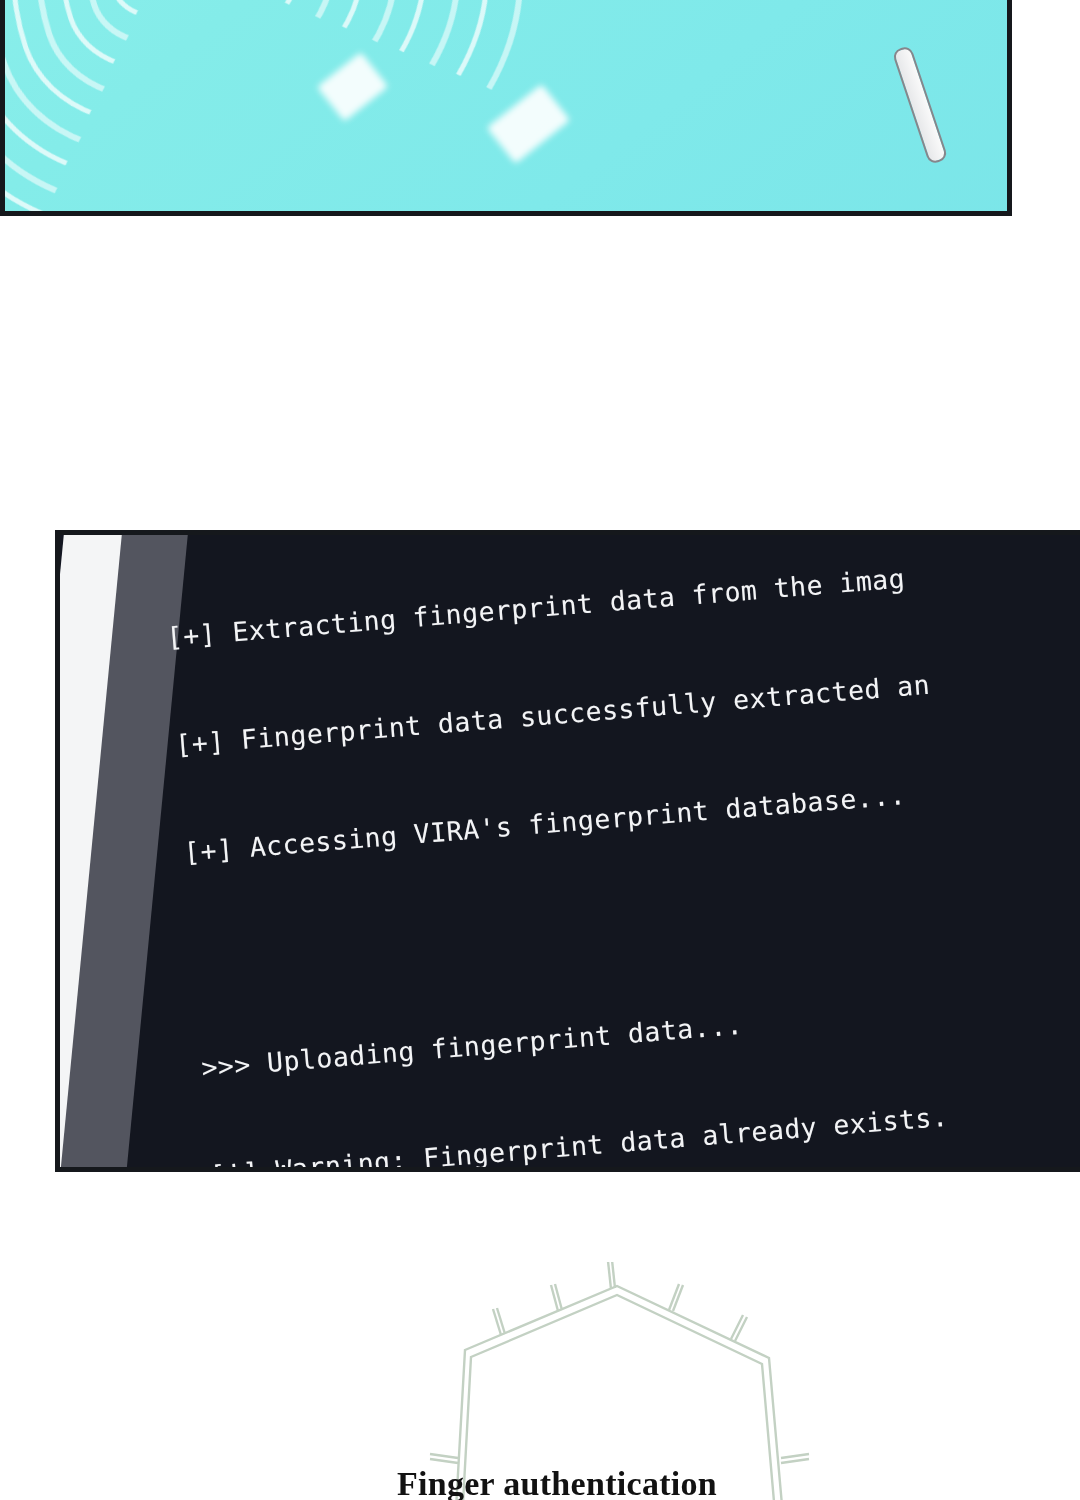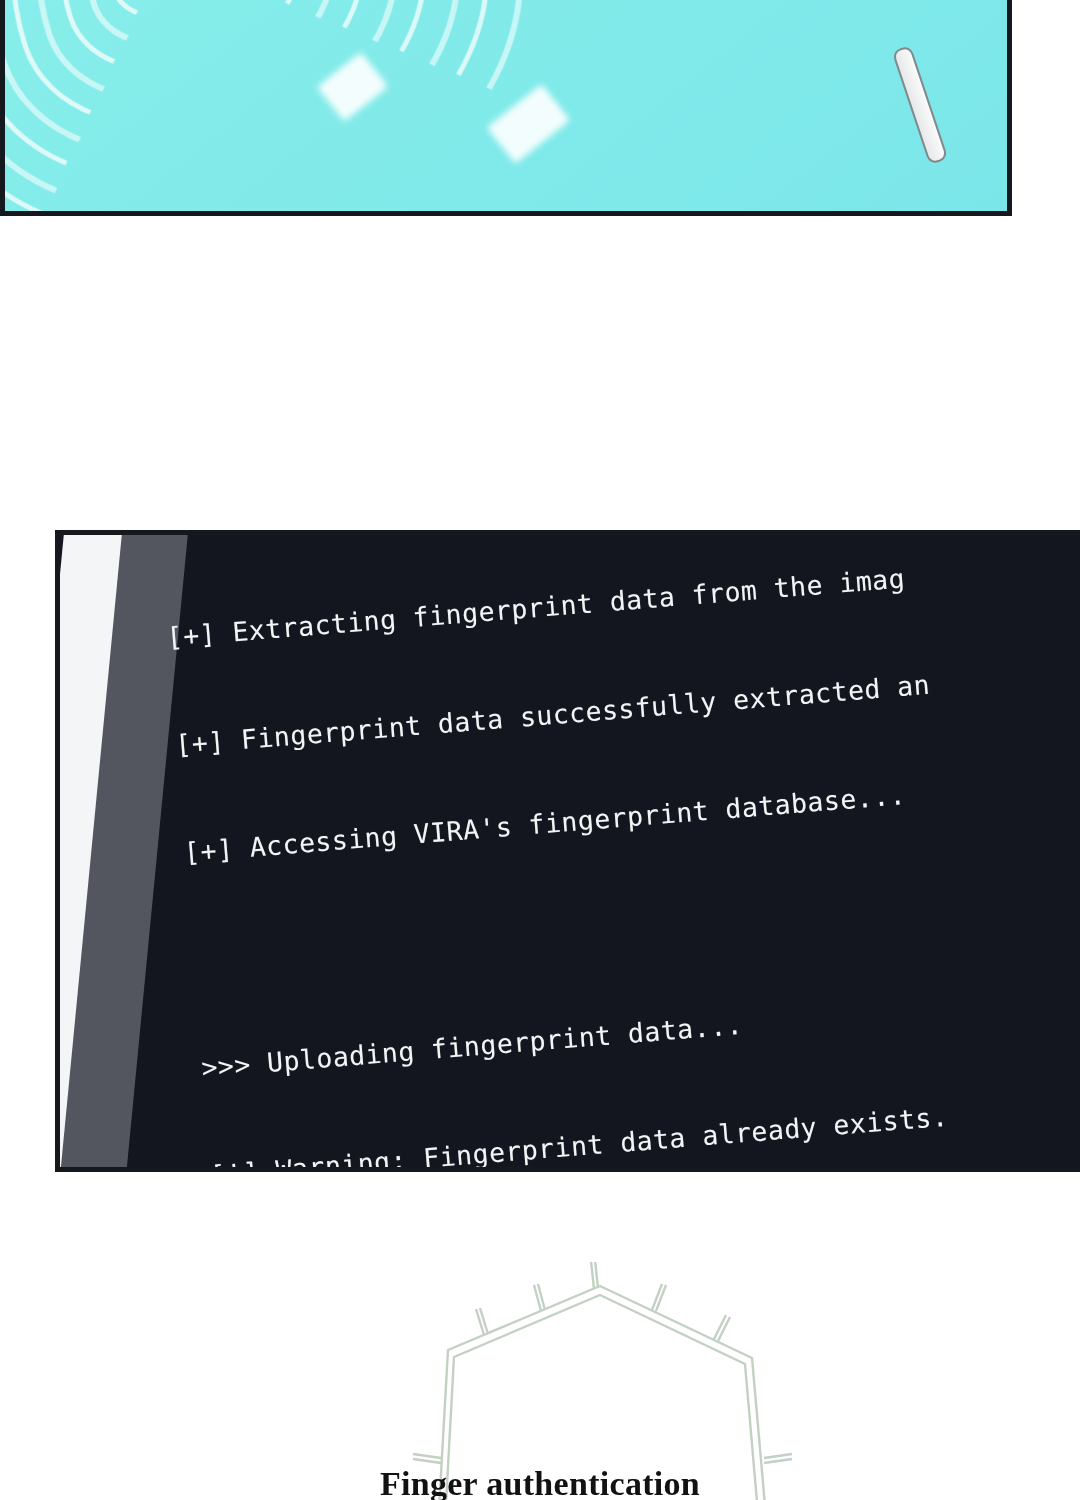--- a/index.html
+++ b/index.html
@@ -133,21 +133,21 @@
     letter-spacing: 0.5px;
     white-space: pre;
     text-shadow: 0 0 1px rgba(255,255,255,0.25);
   }
   .term-line { height: 46px; line-height: 46px; }
   .term-line.blank { height: 46px; }
 
   
   #panel-auth {
     position: absolute;
-    left: 0px;
+    left: 17px;
     top: 1240px;
     width: 944px;
     height: 260px;
     overflow: hidden;
   }
   #hexagon-frame {
     position: absolute;
     left: 340px;
     top: 22px;
     width: 520px;

